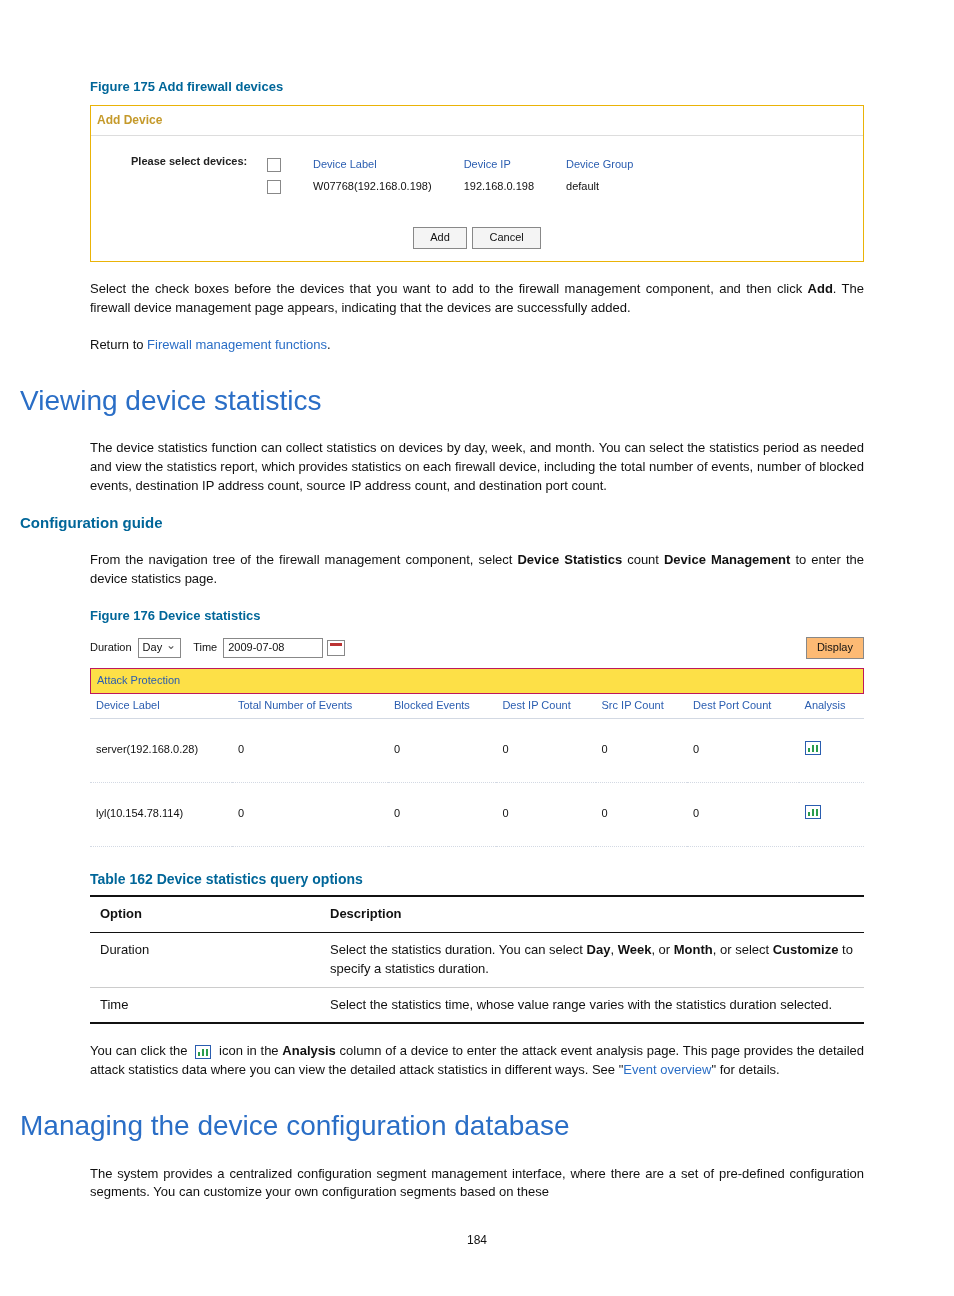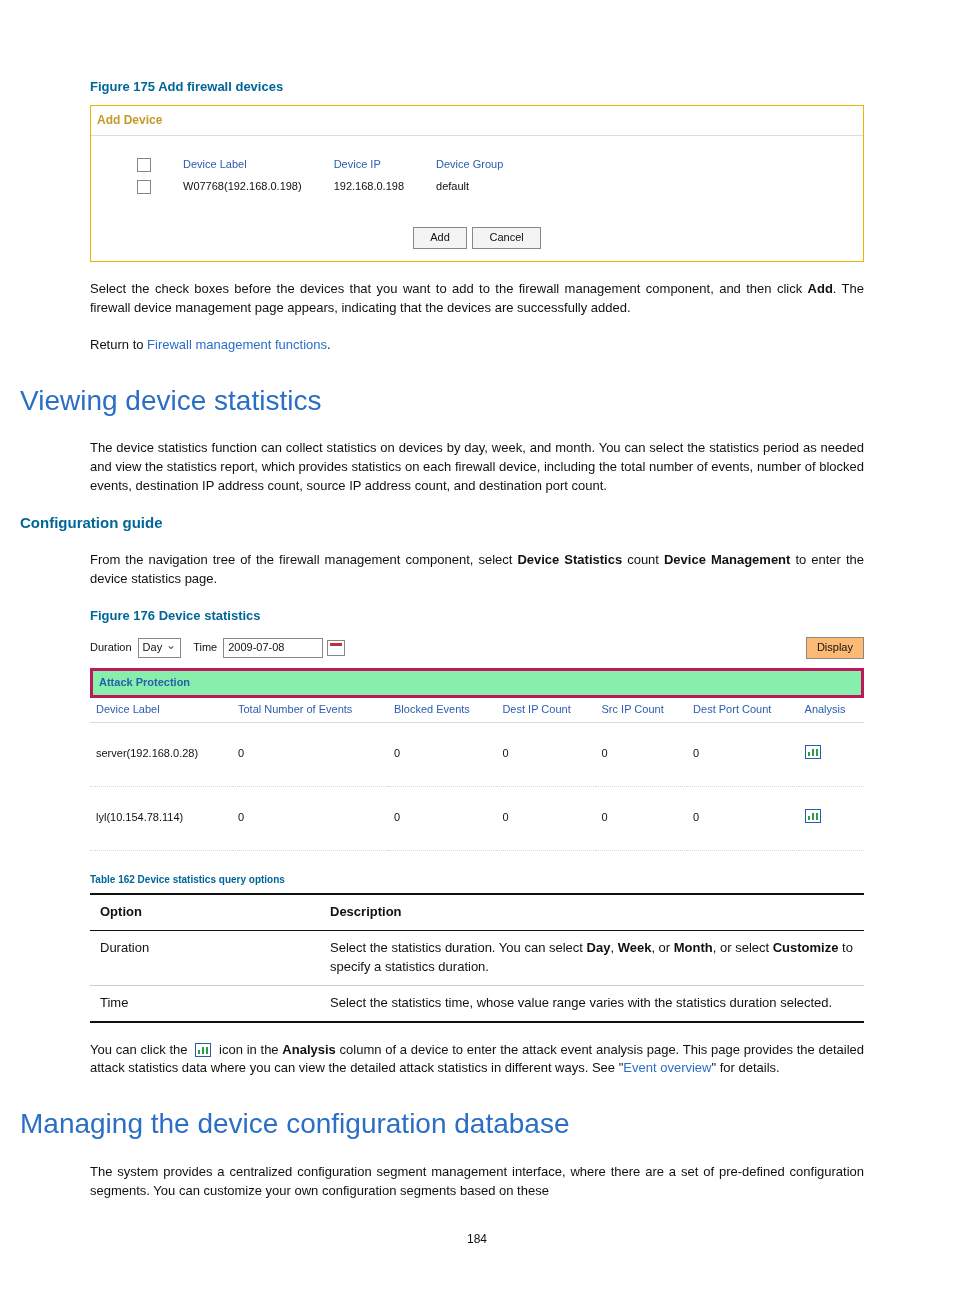--- a/index.html
+++ b/index.html
@@ -79,49 +79,50 @@
   .stats-box { border:0; font-size:11px; margin-top:6px; }
   .stats-top { display:flex; align-items:center; gap:4px; padding:3px 0; }
   .stats-top .lbl { margin-right:2px; }
   .stats-select { border:1px solid #888; padding:1px 18px 1px 4px; position:relative; background:#fff; }
   .stats-select::after { content:"⌄"; position:absolute; right:4px; top:-2px; font-size:12px; color:#555;}
   .stats-input { border:1px solid #888; padding:1px 4px; width:90px; background:#fff; display:inline-block;}
   .cal-icon { width:16px;height:14px;border:1px solid #888;display:inline-block;background:#fff;position:relative;}
   .cal-icon::after{content:"";position:absolute;left:2px;right:2px;top:2px;height:3px;background:#b33;}
   .display-btn { border:1px solid #888; padding:2px 10px; margin-left:auto; background:#fdba74;}
   .attack-prot {
-    border:3px solid #be185d; background:#86efac; color:#2a5db0;
-    font-size:11px; font-weight:bold; padding:4px 6px; margin-top:6px;
+    border:1px solid #be185d; background:#fde047; color:#2a5db0;
+    font-size:11px; font-weight:normal; padding:4px 6px; margin-top:6px;
   }
   table.stats-table { width:100%; border-collapse:collapse; font-size:11px; }
   table.stats-table th { color:#2a5db0; font-weight:normal; text-align:left; padding:4px 6px; border-bottom:1px solid #d3d9e3;}
   table.stats-table td { padding:22px 6px; border-bottom:1px dotted #d3d9e3;}
   .chart-icon { width:14px;height:12px;display:inline-block;border:1px solid #2a5db0;position:relative;background:#fff;}
   .chart-icon::before{content:"";position:absolute;left:2px;bottom:2px;width:2px;height:4px;background:#2a9c4c;}
   .chart-icon::after{content:"";position:absolute;left:6px;bottom:2px;width:2px;height:7px;background:#2a9c4c;box-shadow:4px 0 0 -0px #2a9c4c;}
   
-  .opts-caption { color:#006699; font-weight:bold; font-size:10px; margin:22px 0 6px 0;}
+  .opts-caption { color:#006699; font-weight:bold; font-size:14px; margin:22px 0 6px 0;}
   table.opts {
     width:100%; border-collapse:collapse; font-size:13px;
     border-top:2px solid #111; border-bottom:2px solid #111;
   }
   table.opts th { text-align:left; padding:8px 10px; border-bottom:1px solid #111; font-weight:bold;}
   table.opts td { padding:8px 10px; border-bottom:1px solid #ccc; vertical-align:top;}
   table.opts tr:last-child td { border-bottom:none; }
   .inline-icon { vertical-align:middle; margin:0 4px; }
   .page-num { text-align:center; font-size:12px; margin-top:30px;}
   .bold { font-weight:bold; }
 </style>
 </head>
 <body>
 
 <div class="figure-caption">Figure 175 Add firewall devices</div>
 <div class="add-device-box">
   <div class="add-device-title">Add Device</div>
   <div class="add-device-table">
+    <div class="adt-left">Please select devices:</div>
     <div class="adt-right">
       <table>
         <tbody>
             <tr>
           <th><span class="adt-check"></span></th>
           <th>Device Label</th>
           <th>Device IP</th>
           <th>Device Group</th>
         </tr>
         <tr>

